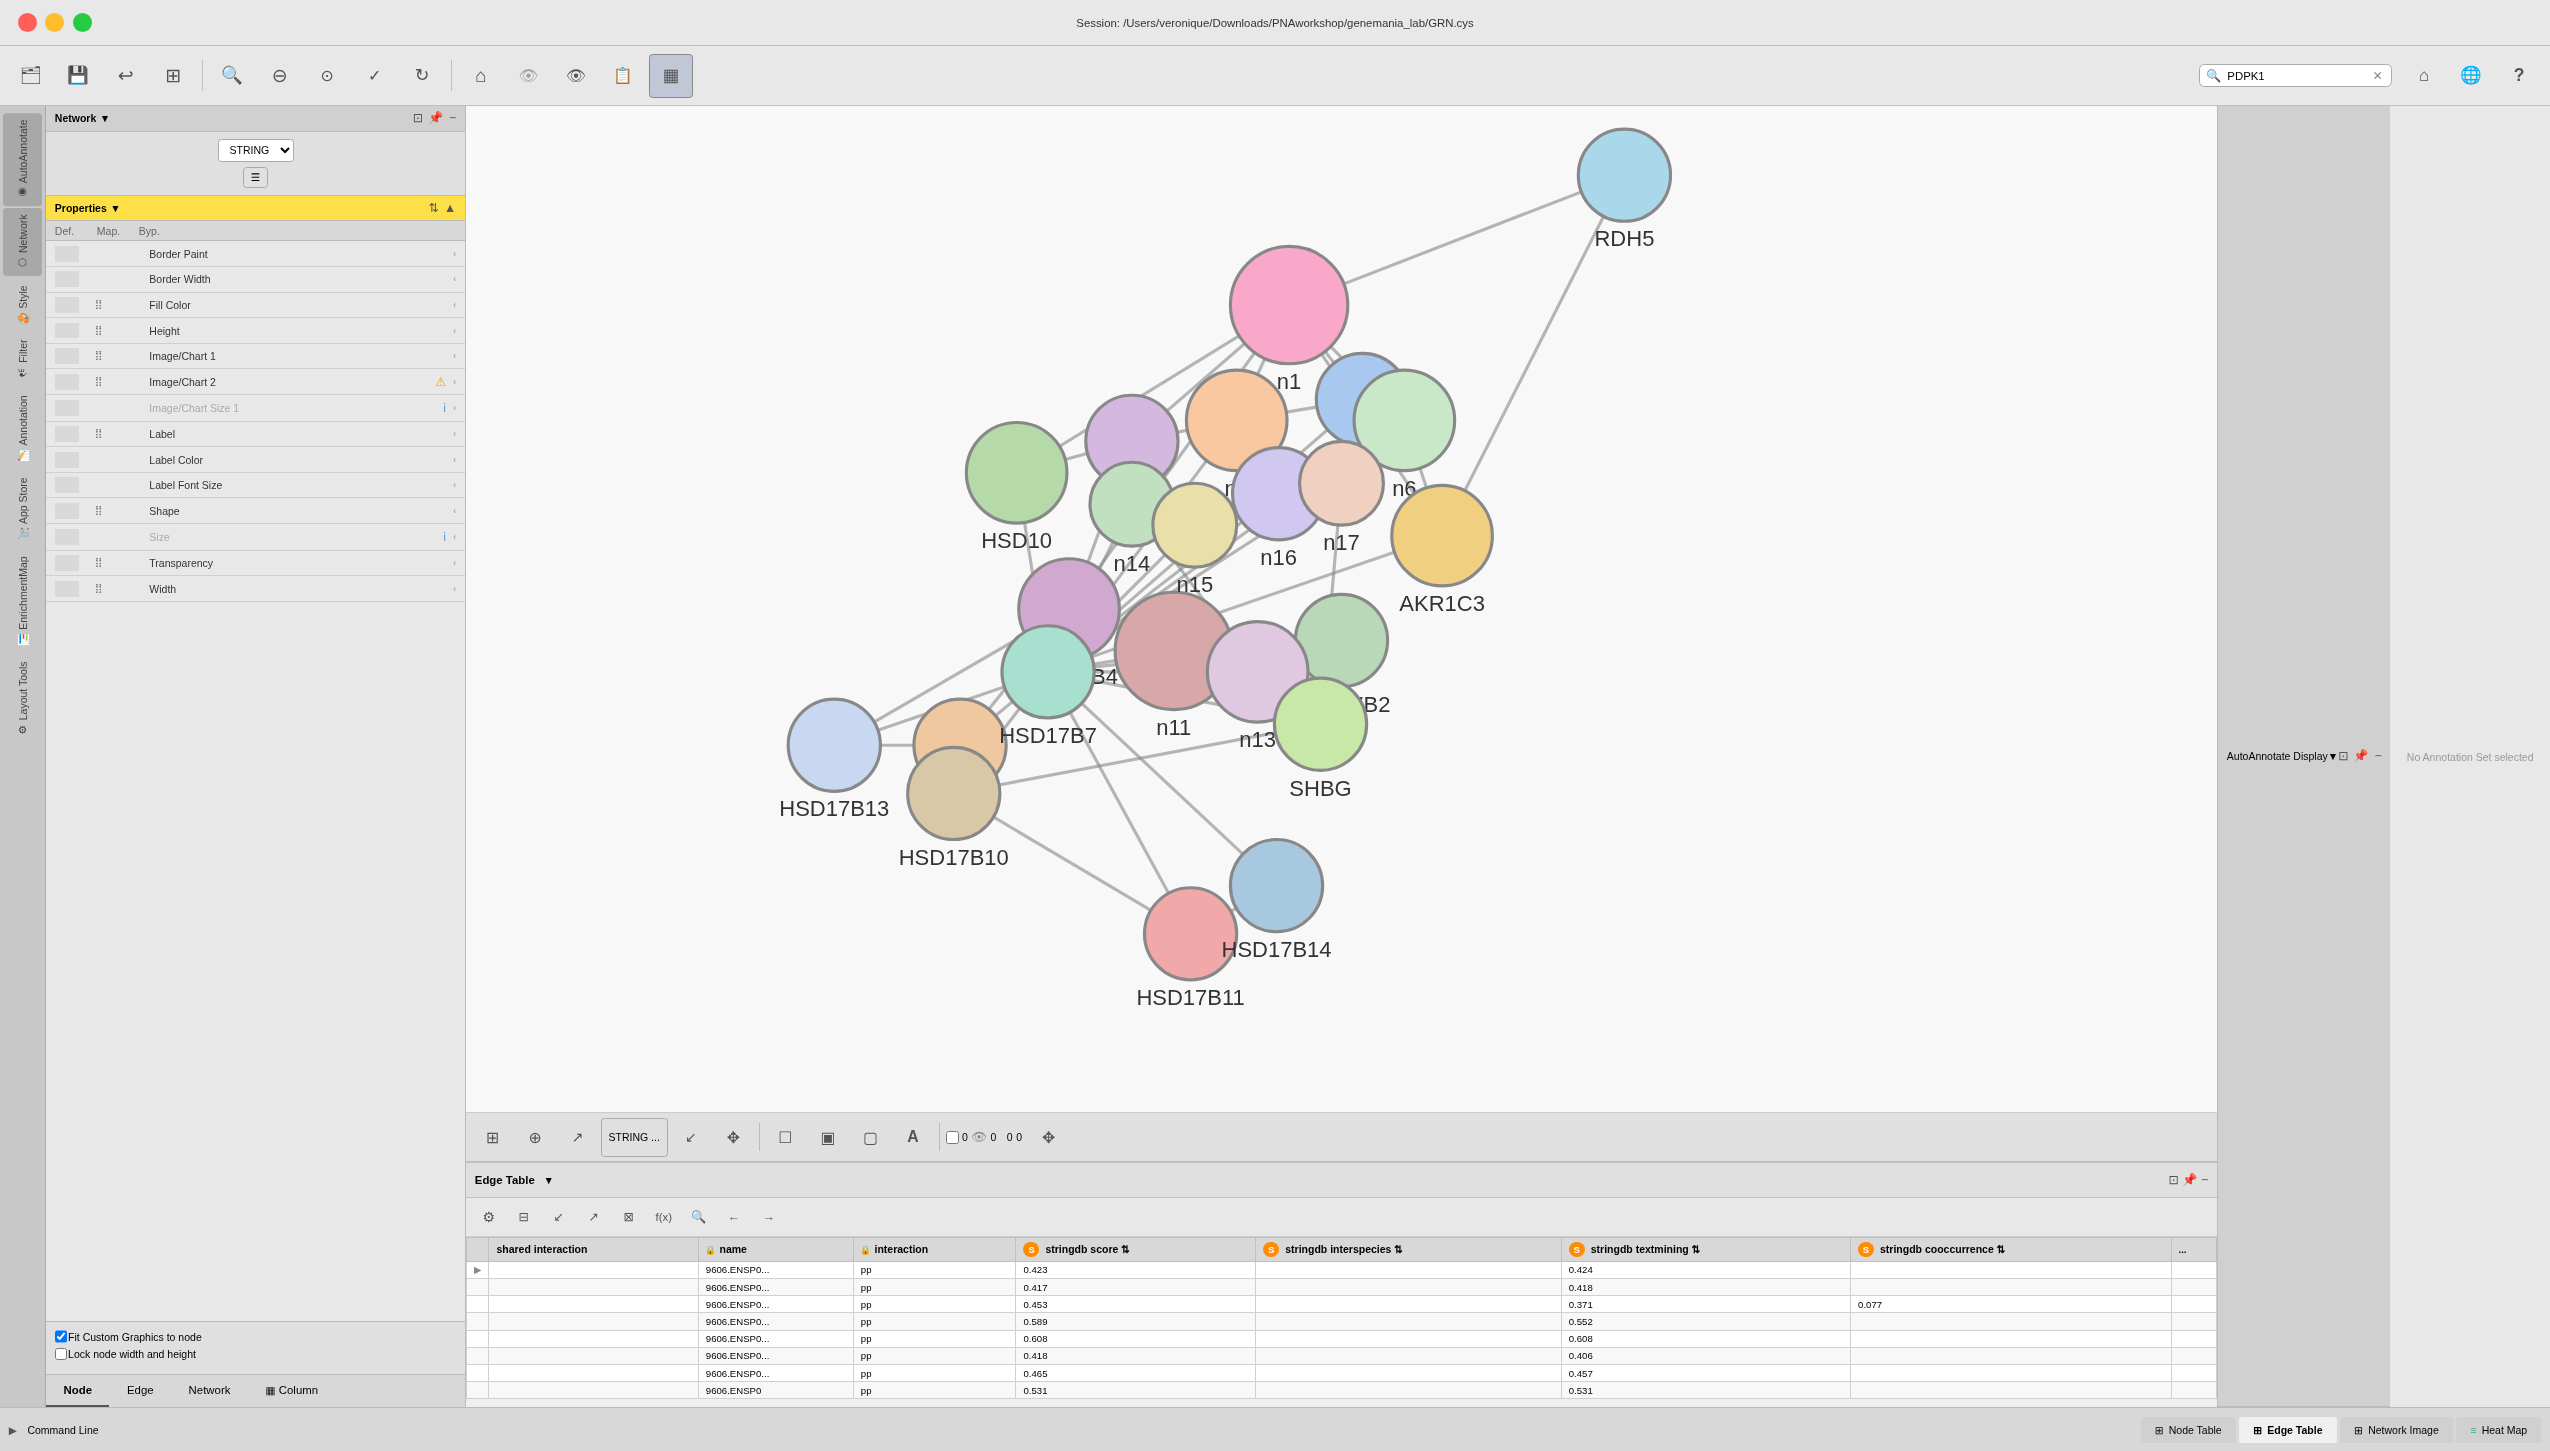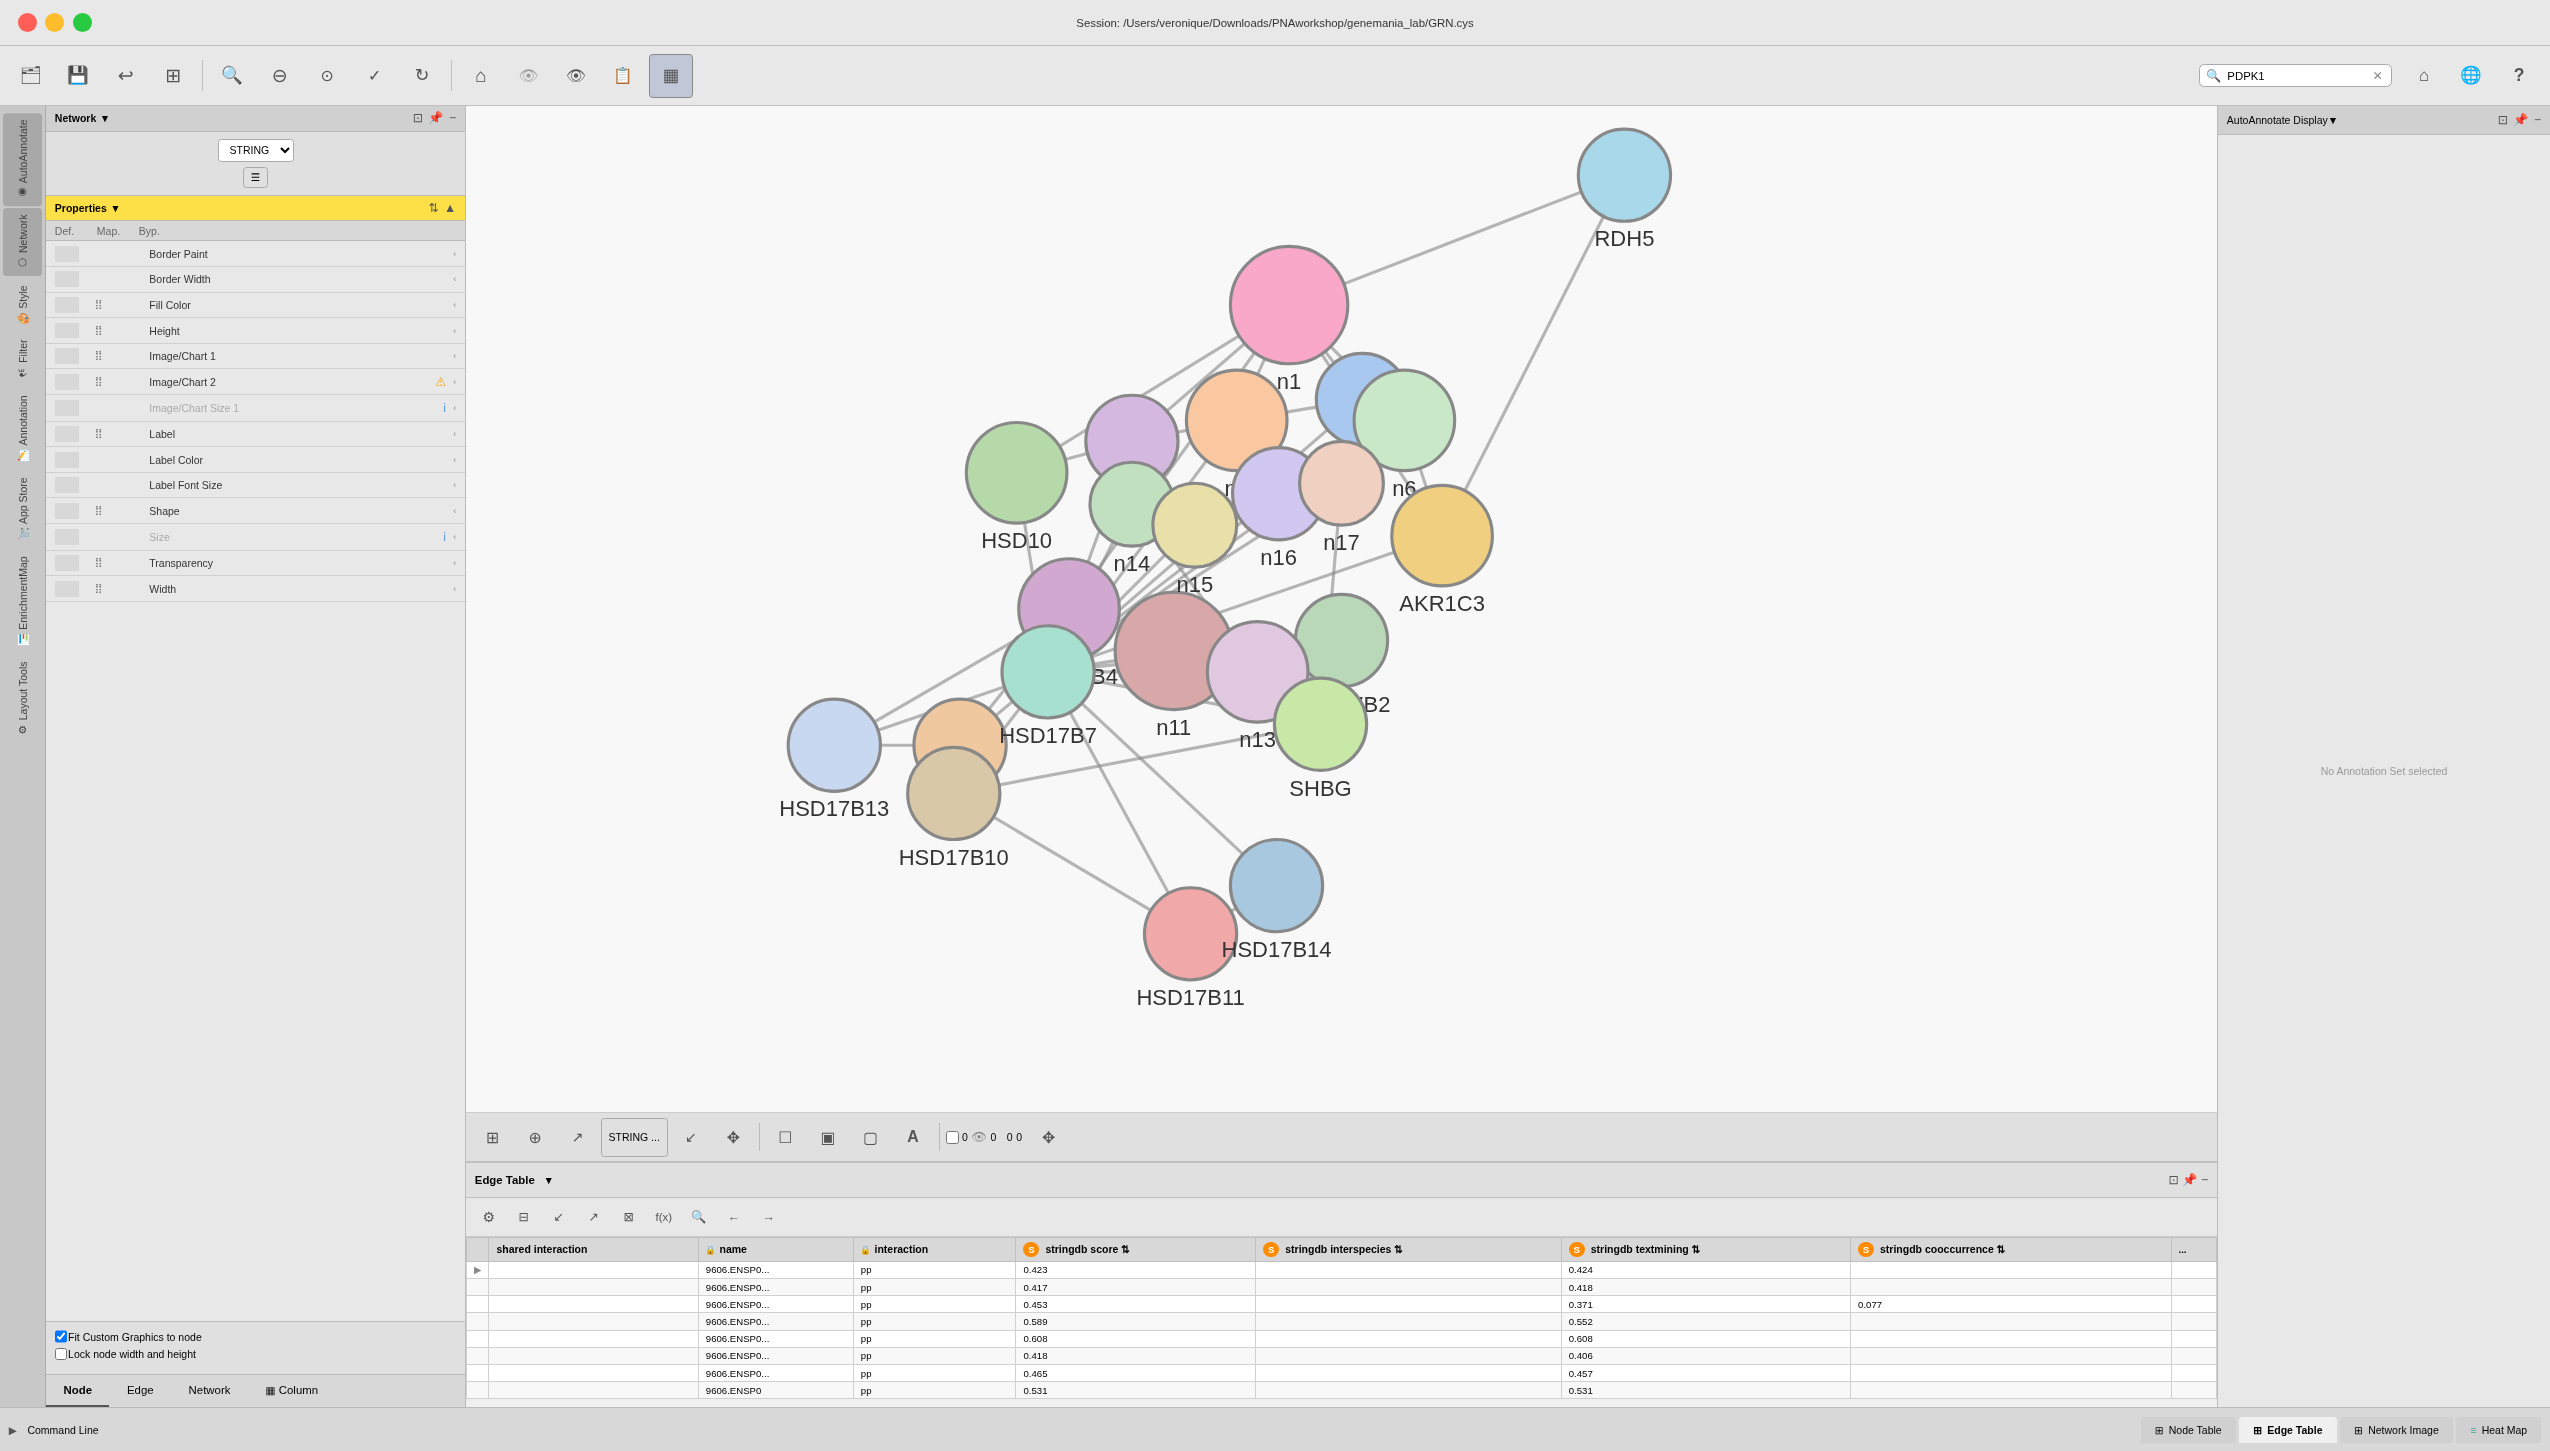--- a/index.html
+++ b/index.html
@@ -307,21 +307,21 @@
       border: none; background: #d0d0d0; border-radius: 3.5px 3.5px 0 0;
       cursor: pointer; font-size: 10.5px; display: flex; align-items: center; gap: 5.3px;
     }
     .bottom-tab.active { background: #f0f0f0; font-weight: bold; }
 
     
     .right-panel {
       width: 333px;
       background: #e8e8e8;
       border-left: 0.9px solid #bbb;
-      display: flex; flex-direction: column;
+      display: flex; flex-direction: row;
       flex-shrink: 0;
     }
     .right-panel-header {
       background: #d0d0d0;
       border-bottom: 0.9px solid #bbb;
       padding: 7px 8.8px;
       display: flex; align-items: center; justify-content: space-between;
     }
     .right-panel-content {
       flex: 1;

